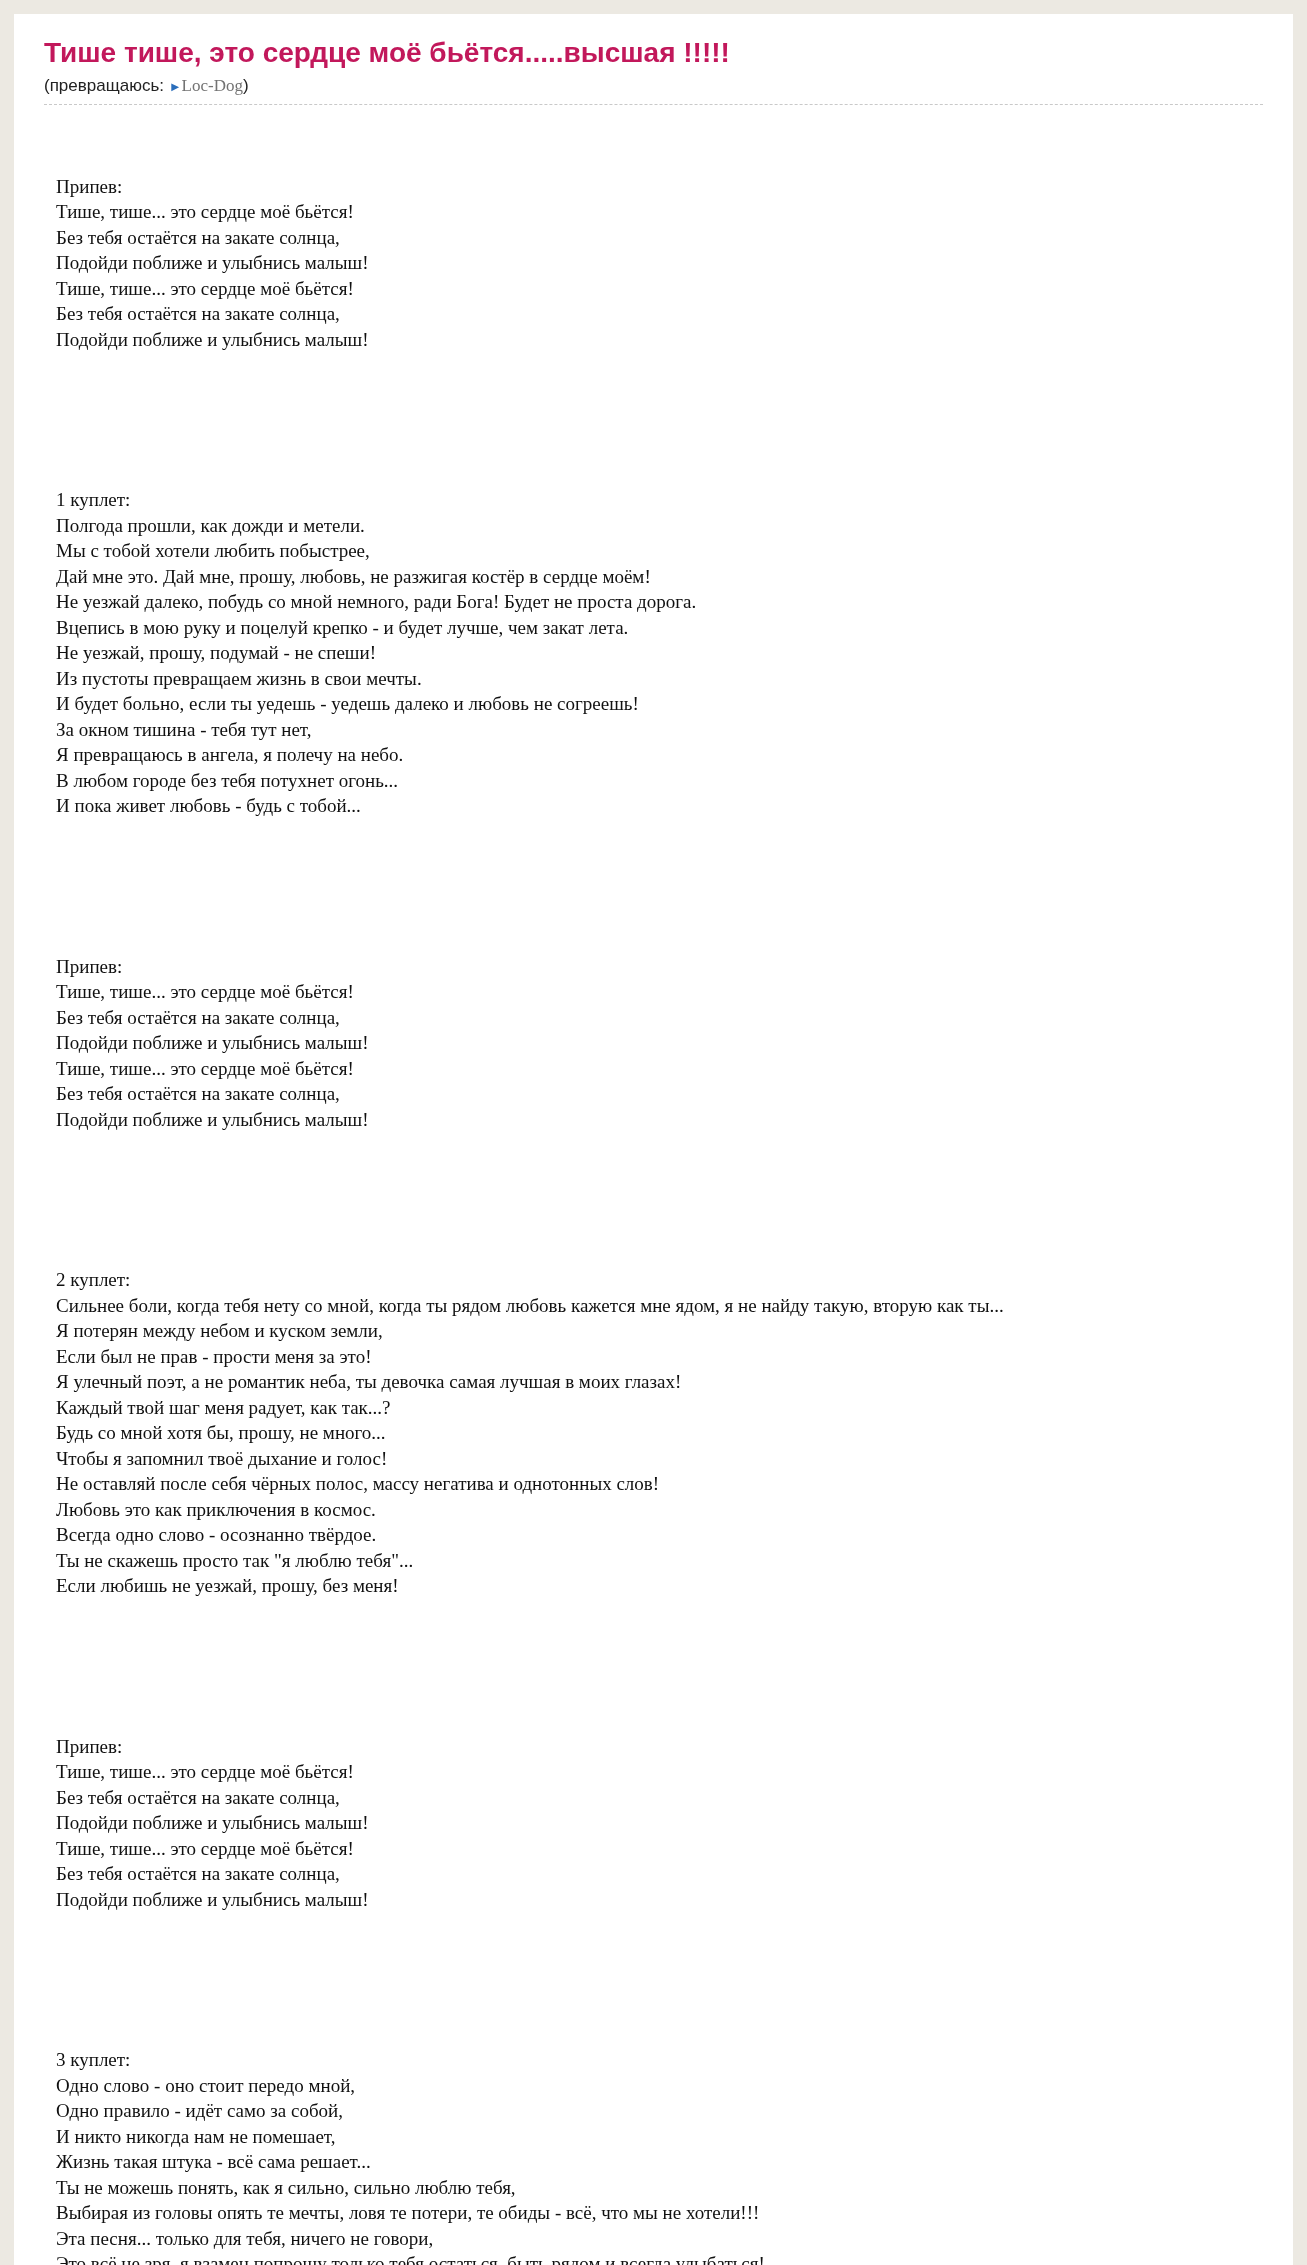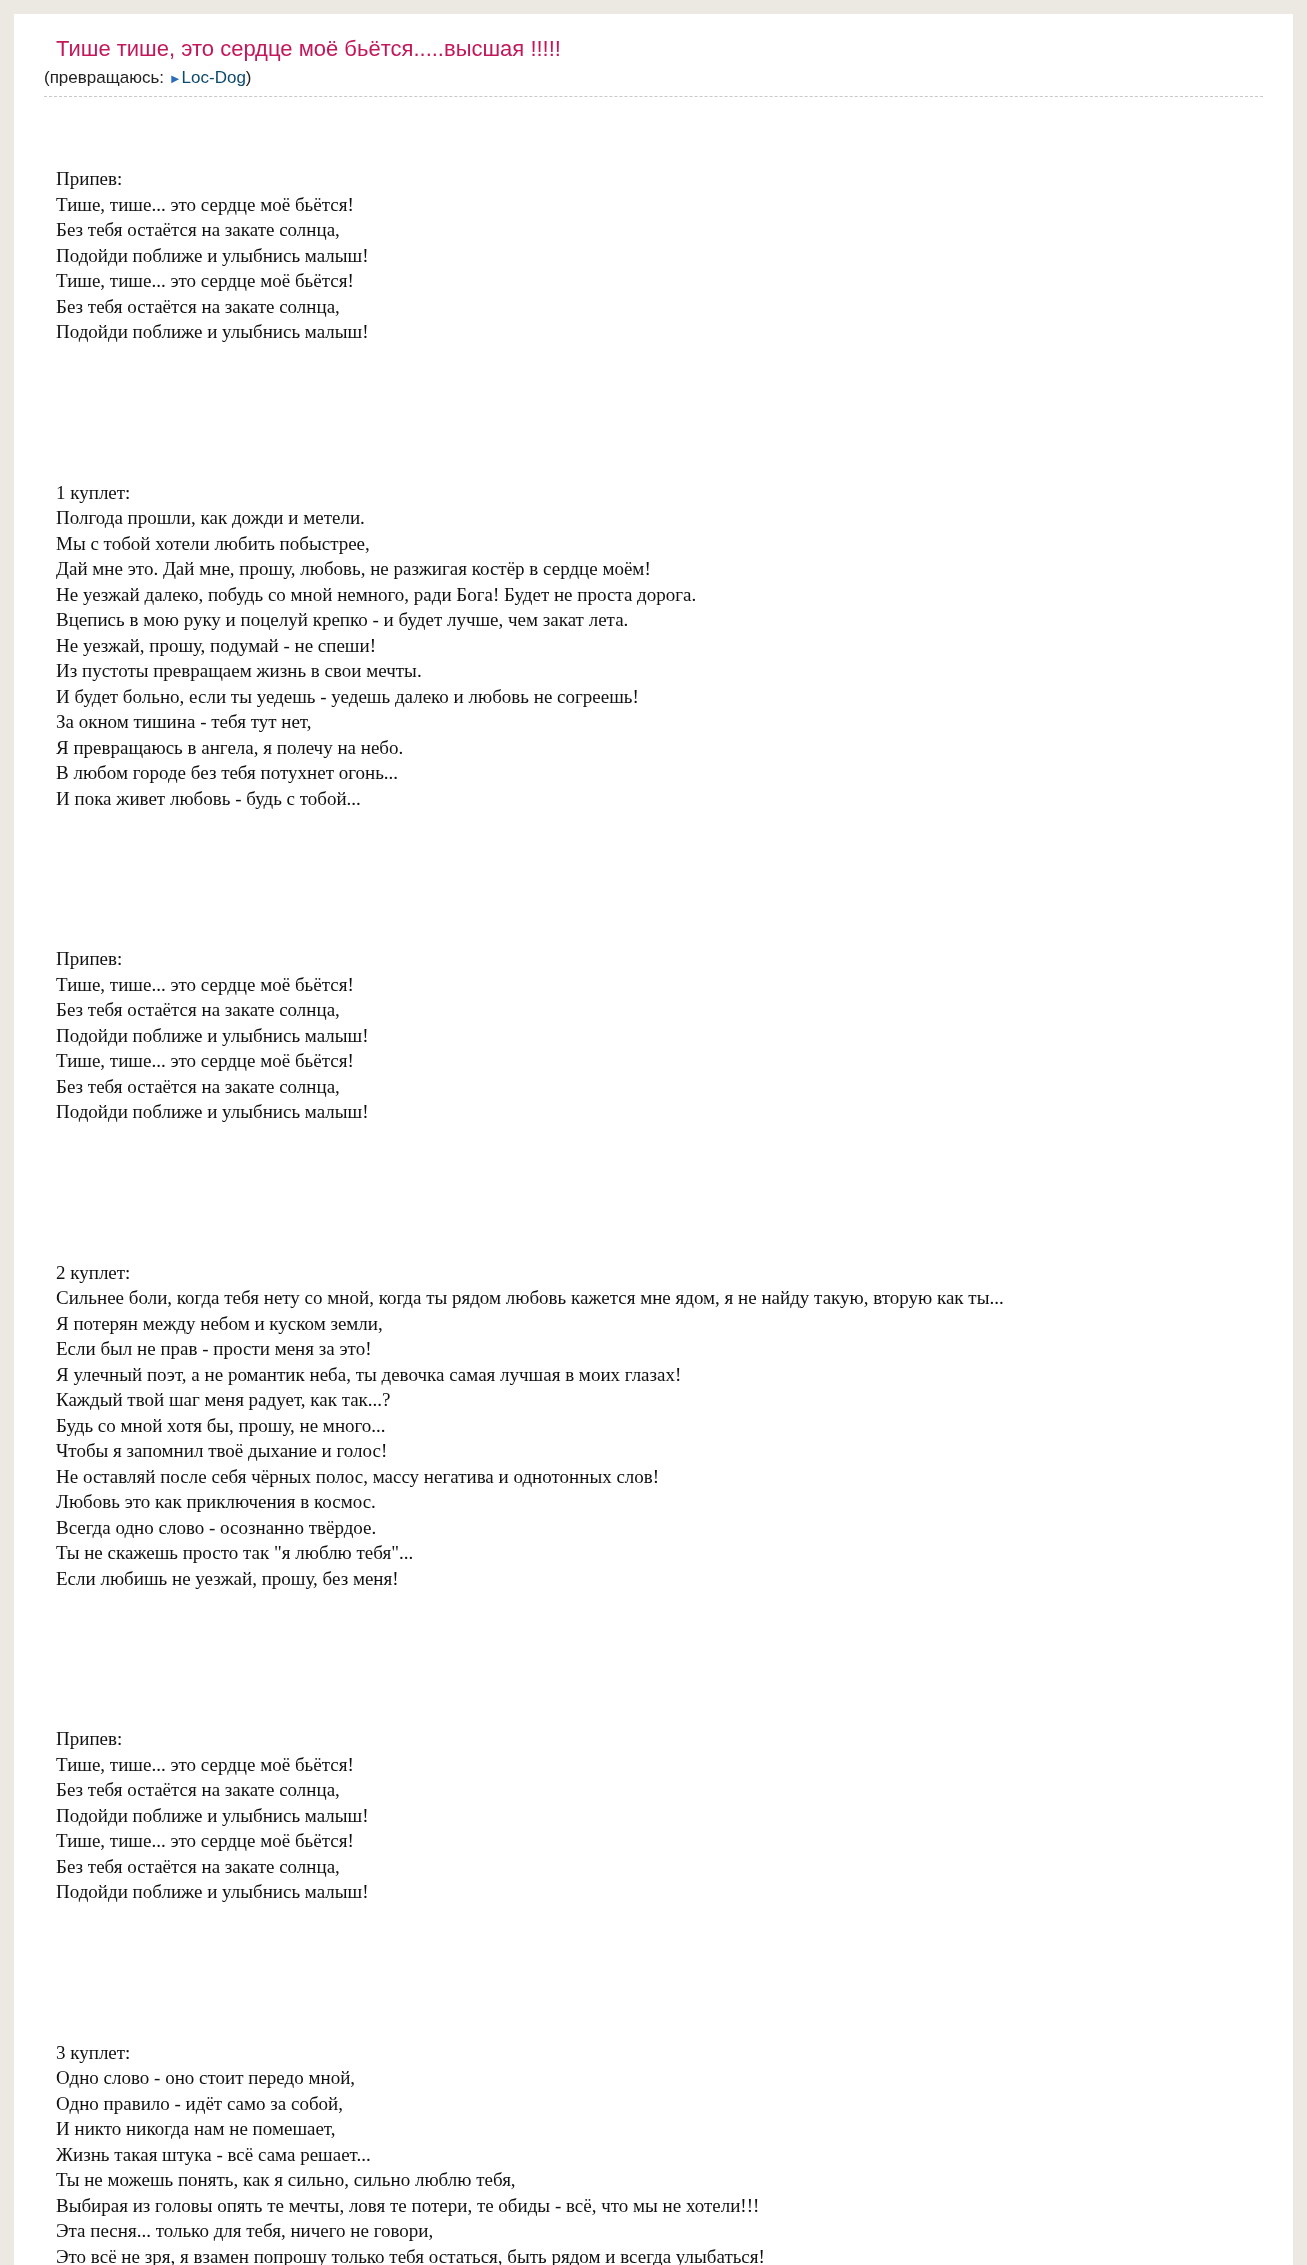--- a/index.html
+++ b/index.html
@@ -15,36 +15,37 @@
   .page {
     background: #ffffff;
     margin: 14px 14px 0 14px;
     min-height: 2230px;
     padding: 22px 30px 10px 30px;
     box-sizing: border-box;
     position: relative;
   }
   .song-title {
     color: #c2185b;
-    font-size: 22px;
-    font-weight: normal;
+    font-size: 28px;
+    font-weight: bold;
     font-family: "Liberation Sans", sans-serif;
-    margin: 0 0 6px 12px;
+    margin: 0 0 6px 0;
     line-height: 1.2;
   }
   .artist-line {
     font-size: 17px;
     color: #222;
     padding-bottom: 8px;
     border-bottom: 1px dashed #c9c9c9;
     margin-bottom: 14px;
   }
   .artist-line a {
-    color: #0c4a6e;
+    color: #737373;
     text-decoration: none;
+    font-family: Liberation Serif, serif;
   }
   .arrow-glyph {
     color: #2a6ebb;
     font-size: 13px;
     letter-spacing: 0;
   }
   .lyrics {
     font-size: 19px;
     line-height: 25.5px;
     color: #111;

